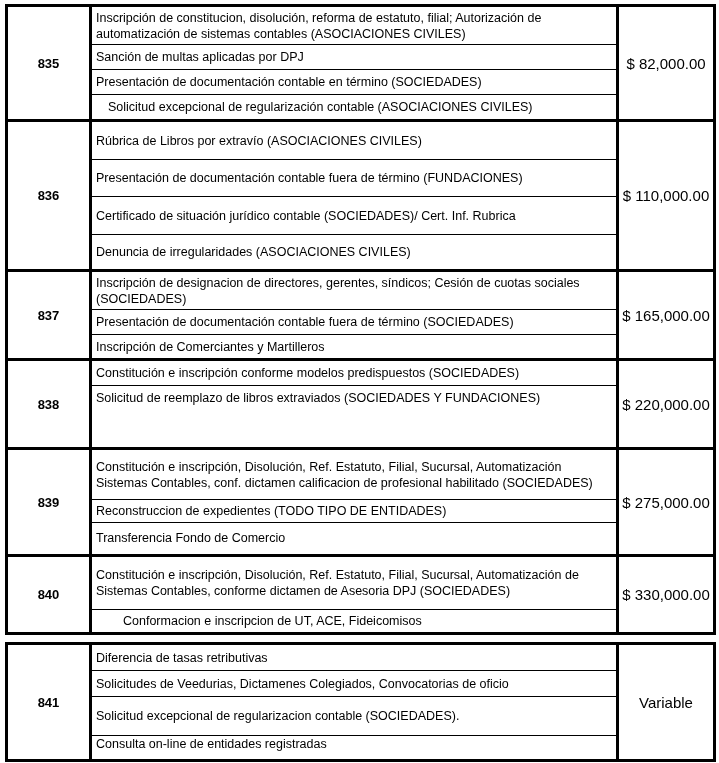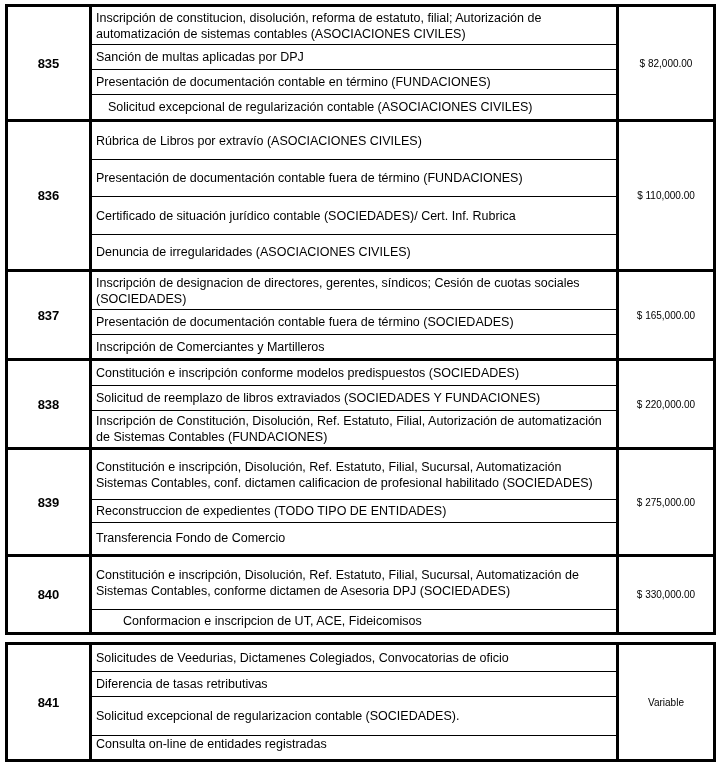--- a/index.html
+++ b/index.html
@@ -11,33 +11,33 @@
   .group:first-child { border-top: none; }
   .code { width: 81px; flex: 0 0 81px; border-right: 3px solid #000;
           display: flex; align-items: center; justify-content: center;
           font-weight: bold; font-size: 13px; }
   .items { flex: 1 1 auto; display: flex; flex-direction: column; }
   .item { border-top: 1px solid #000; font-size: 12.5px; line-height: 16px;
           padding: 0 4px; display: flex; align-items: center; box-sizing: border-box; }
   .item:first-child { border-top: none; }
   .price { width: 94px; flex: 0 0 94px; border-left: 3px solid #000;
            display: flex; align-items: center; justify-content: center;
-           font-size: 10px; }
+           font-size: 15px; }
 </style>
 </head>
 <body>
 
 <div class="tbl" style="top:4px; height:631px;">
 
   <div class="group" style="height:112px;">
     <div class="code">835</div>
     <div class="items">
       <div class="item" style="height:37px;">Inscripción de constitucion, disolución, reforma de estatuto, filial; Autorización de automatización de sistemas contables (ASOCIACIONES CIVILES)</div>
       <div class="item" style="height:25px;">Sanción de multas aplicadas por DPJ</div>
-      <div class="item" style="height:25px;">Presentación de documentación contable en término (FUNDACIONES)</div>
+      <div class="item" style="height:25px;">Presentación de documentación contable en término (SOCIEDADES)</div>
       <div class="item" style="height:25px;padding-left:16px;">Solicitud excepcional de regularización contable (ASOCIACIONES CIVILES)</div>
     </div>
     <div class="price">$ 82,000.00</div>
   </div>
 
   <div class="group" style="height:150px;">
     <div class="code">836</div>
     <div class="items">
       <div class="item" style="height:37px;">Rúbrica de Libros por extravío (ASOCIACIONES CIVILES)</div>
       <div class="item" style="height:37px;">Presentación de documentación contable fuera de término (FUNDACIONES)</div>
@@ -55,21 +55,20 @@
       <div class="item" style="height:24px;">Inscripción de Comerciantes y Martilleros</div>
     </div>
     <div class="price">$ 165,000.00</div>
   </div>
 
   <div class="group" style="height:89px;">
     <div class="code">838</div>
     <div class="items">
       <div class="item" style="height:24px;">Constitución e inscripción conforme modelos predispuestos (SOCIEDADES)</div>
       <div class="item" style="height:25px;">Solicitud de reemplazo de libros extraviados (SOCIEDADES Y FUNDACIONES)</div>
-      <div class="item" style="height:37px;">Inscripción de Constitución, Disolución, Ref. Estatuto, Filial, Autorización de automatización de Sistemas Contables (FUNDACIONES)</div>
     </div>
     <div class="price">$ 220,000.00</div>
   </div>
 
   <div class="group" style="height:107px;">
     <div class="code">839</div>
     <div class="items">
       <div class="item" style="height:55px;">Constitución e inscripción, Disolución, Ref. Estatuto, Filial, Sucursal, Automatización Sistemas Contables, conf. dictamen calificacion de profesional habilitado (SOCIEDADES)</div>
       <div class="item" style="height:25px;">Reconstruccion de expedientes (TODO TIPO DE ENTIDADES)</div>
       <div class="item" style="height:36px;">Transferencia Fondo de Comercio</div>
@@ -84,20 +83,20 @@
       <div class="item" style="height:23px;padding-left:31px;">Conformacion e inscripcion de UT, ACE, Fideicomisos</div>
     </div>
     <div class="price">$ 330,000.00</div>
   </div>
 </div>
 
 <div class="tbl" style="top:642px; height:120px;">
   <div class="group" style="height:114px;">
     <div class="code">841</div>
     <div class="items">
+      <div class="item" style="height:25px;">Diferencia de tasas retributivas</div>
       <div class="item" style="height:26px;">Solicitudes de Veedurias, Dictamenes Colegiados, Convocatorias de oficio</div>
-      <div class="item" style="height:25px;">Diferencia de tasas retributivas</div>
       <div class="item" style="height:39px;">Solicitud excepcional de regularizacion contable (SOCIEDADES).</div>
       <div class="item" style="height:16px;">Consulta on-line de entidades registradas</div>
     </div>
     <div class="price">Variable</div>
   </div>
 </div>
 
 </body></html>

